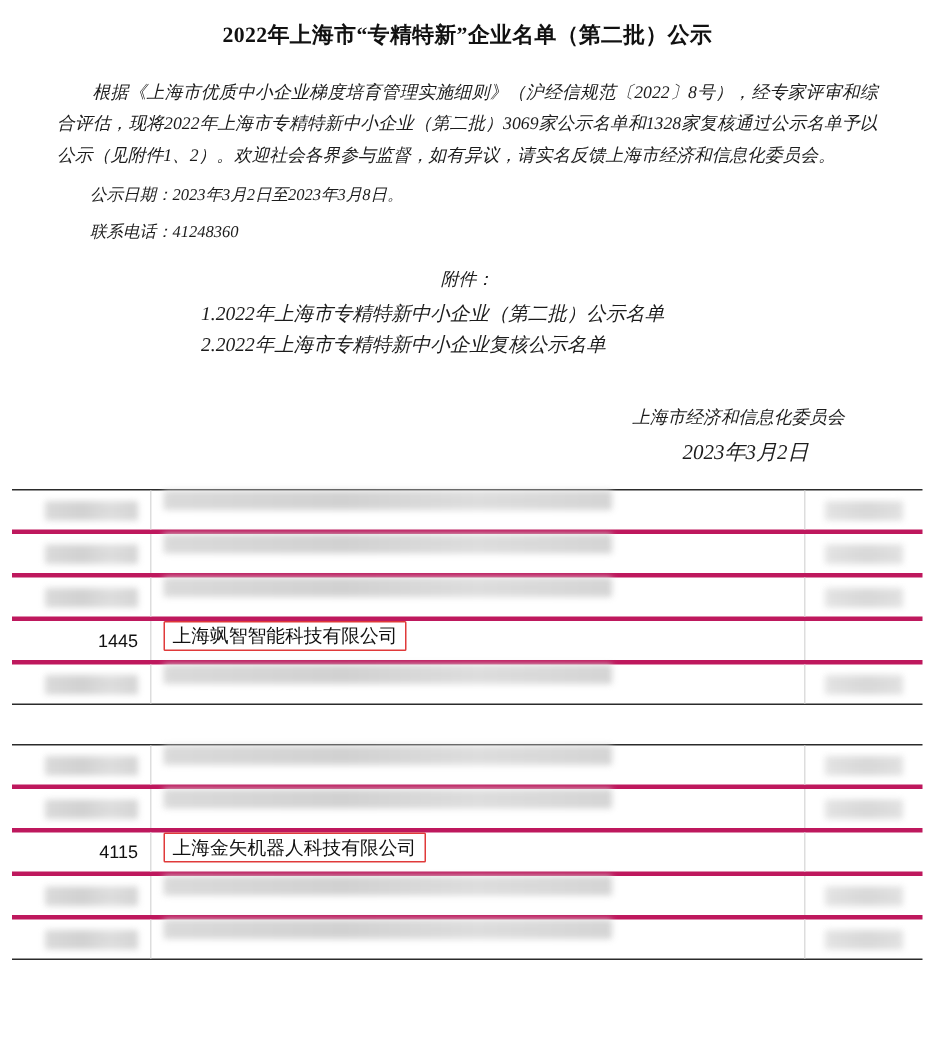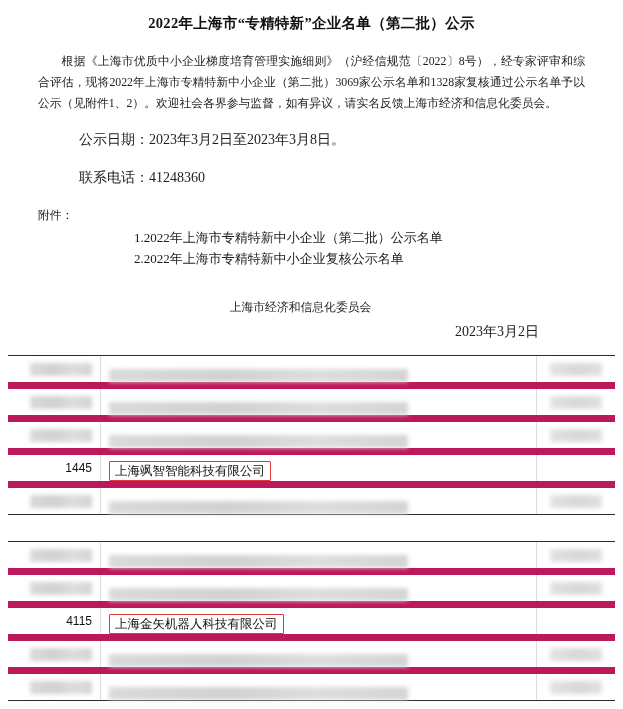--- a/index.html
+++ b/index.html
@@ -28,44 +28,45 @@
     font-size: 14.5px;
     font-weight: bold;
     letter-spacing: 0.3px;
     padding-top: 14px;
     padding-bottom: 6px;
     color: #111;
   }
 
   .body-block {
     padding: 12px 38px 0 38px;
+    font-style: italic;
   }
 
   .para {
     font-size: 11.8px;
     line-height: 21px;
     text-align: justify;
     text-justify: inter-ideograph;
     text-indent: 2em;
     color: #1c1c1c;
     margin: 0 0 4px 0;
   }
 
   .line {
-    font-size: 14px;
+    font-size: 11px;
     line-height: 25px;
     color: #1c1c1c;
-    margin: 13px;
+    margin: 0;
     text-indent: 2em;
   }
 
   .attach-head {
     font-size: 11.8px;
     line-height: 24px;
-    text-align: left;
+    text-align: center;
     margin: 6px 0 0 0;
     color: #1c1c1c;
   }
 
   .attach-item {
     font-size: 13px;
     line-height: 21px;
     margin: 0;
     padding-left: 96px;
     color: #1c1c1c;
@@ -73,21 +74,20 @@
 
   .signoff {
     margin-top: 26px;
     text-align: right;
     padding-right: 22px;
   }
   .signoff .org {
     font-size: 11.8px;
     line-height: 24px;
     color: #1c1c1c;
-    text-align: center;
   }
   .signoff .date {
     font-size: 14px;
     line-height: 26px;
     color: #1c1c1c;
     padding-right: 24px;
   }
 
   
   .table-sec {
@@ -95,40 +95,40 @@
     border-top: 1.6px solid #2b2b2b;
     border-bottom: 1.6px solid #2b2b2b;
     background: #fff;
   }
   .table-sec.second { margin-top: 12px; }
 
   .trow {
     display: flex;
     align-items: stretch;
     height: 26px;
-    border-bottom: 7px solid #be185d;
+    border-bottom: 3px solid #be185d;
   }
   .trow:last-child { border-bottom: none; }
 
   .cell-num {
     width: 92px;
     flex: 0 0 92px;
     display: flex;
     align-items: center;
     justify-content: flex-end;
     padding-right: 8px;
     box-sizing: border-box;
     font-family: "Liberation Sans", sans-serif;
     font-size: 12px;
     color: #111;
   }
   .cell-name {
     flex: 1 1 auto;
     display: flex;
-    align-items: flex-end;
+    align-items: flex-start;
     padding-left: 8px;
     box-sizing: border-box;
     font-size: 12.5px;
     color: #111;
   }
   .cell-tail {
     width: 78px;
     flex: 0 0 78px;
     display: flex;
     align-items: center;

